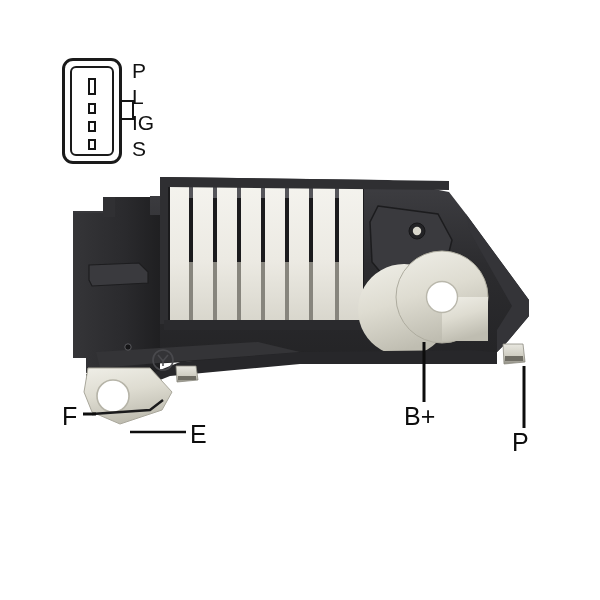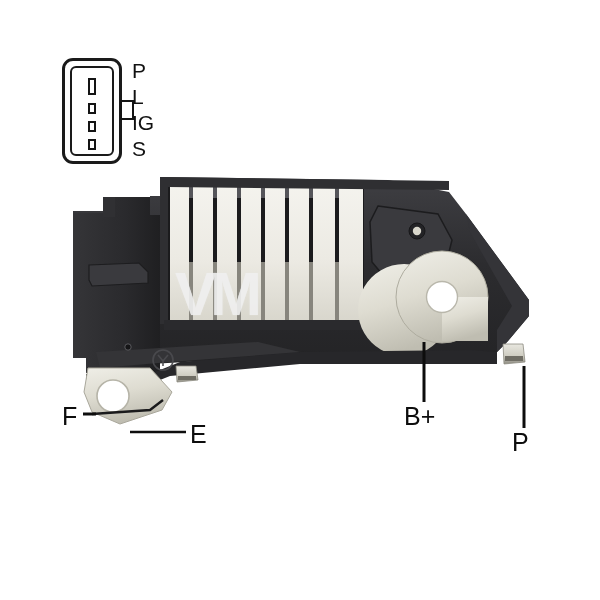--- a/index.html
+++ b/index.html
@@ -184,21 +184,20 @@
 
       <path d="M503,344 L523,344 L525,362 L504,364 Z" fill="url(#tabG)" stroke="#8d8b81" stroke-width=".8"></path>
       <rect x="505" y="356" width="18" height="5" fill="#6f6d64"></rect>
 
       <line x1="83" y1="414" x2="96" y2="414" stroke="#0d0d0d" stroke-width="3"></line>
       <line x1="130" y1="432" x2="186" y2="432" stroke="#0d0d0d" stroke-width="2.6"></line>
       <line x1="424" y1="342" x2="424" y2="402" stroke="#0d0d0d" stroke-width="3"></line>
       <line x1="524" y1="366" x2="524" y2="428" stroke="#0d0d0d" stroke-width="3"></line>
     </svg>
 
-    <div class="watermark">VM</div>
 
     <div class="callout" style="left:62px;top:404px;">F</div>
     <div class="callout" style="left:190px;top:422px;">E</div>
     <div class="callout" style="left:404px;top:404px;">B+</div>
     <div class="callout" style="left:512px;top:430px;">P</div>
 
   </div>
 </div>
 
 </body></html>

